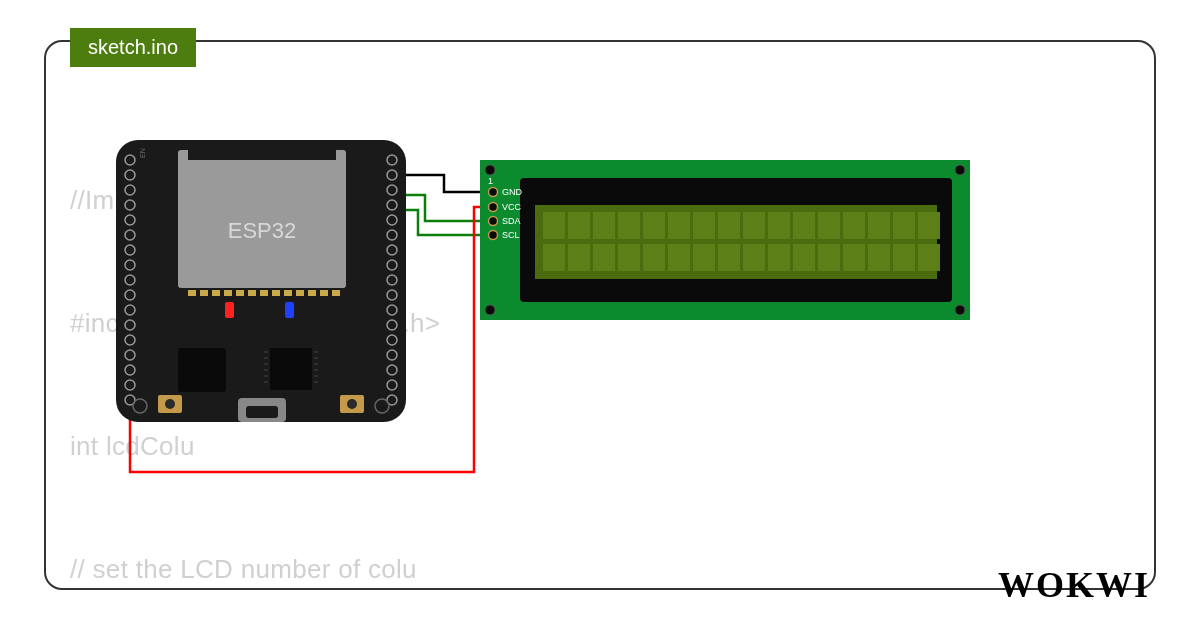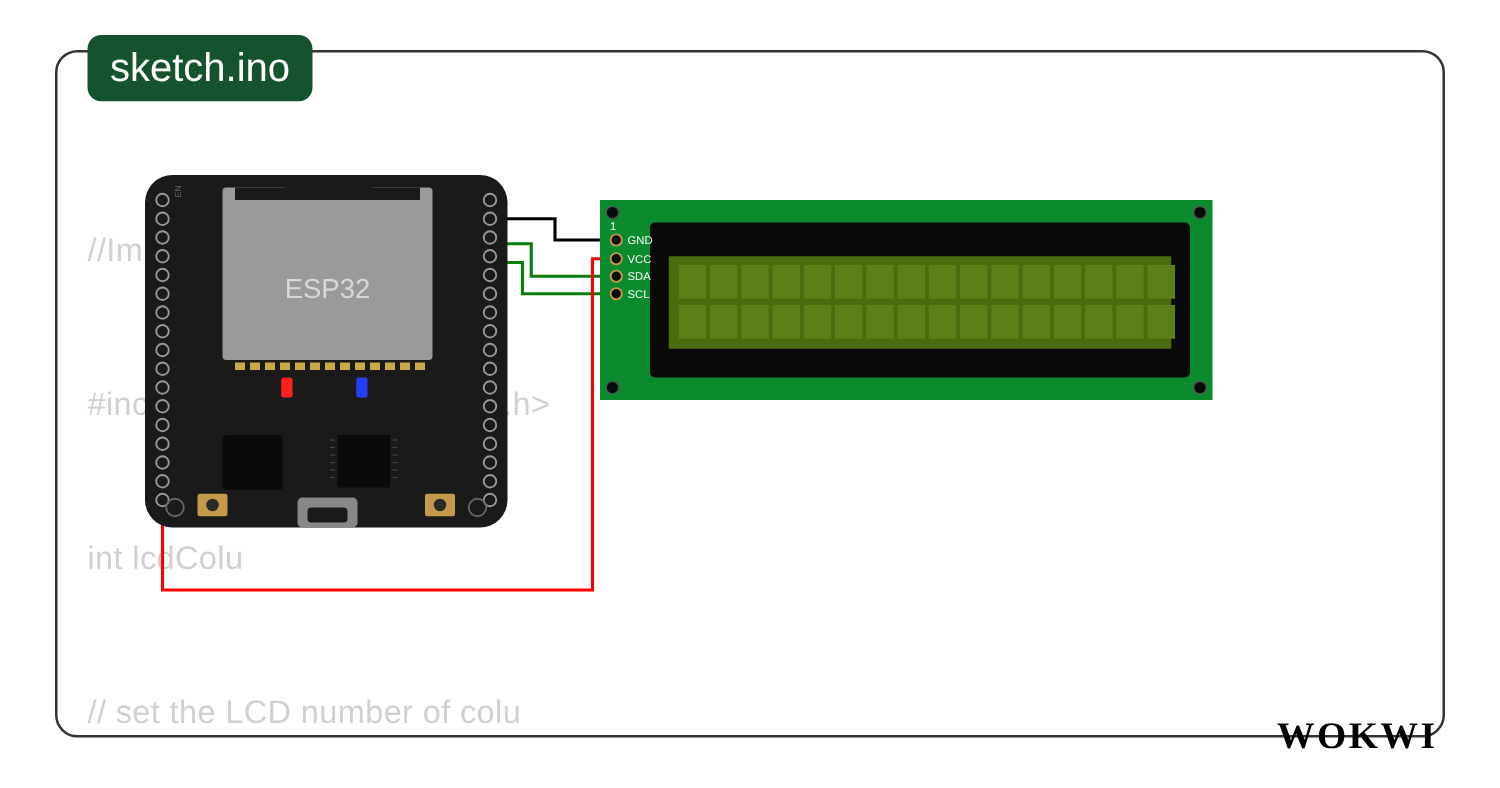--- a/index.html
+++ b/index.html
@@ -18,47 +18,46 @@
       width: 1112px;
       height: 550px;
       border: 2px solid #333;
       border-radius: 18px;
       background: #fff;
     }
     .tab {
       position: absolute;
       left: 70px;
       top: 28px;
-      background: #14532d;
+      background: #4d7c0f;
       color: #fff;
       padding: 8px 18px;
-      font-size: 32px;
+      font-size: 20px;
       font-weight: 400;
       z-index: 10;
-      border-radius: 11px;
     }
     .code {
       position: absolute;
       left: 70px;
       top: 98px;
       font-size: 26px;
       line-height: 41px;
       color: #d0d0d0;
       letter-spacing: 0.3px;
       font-family: -apple-system, BlinkMacSystemFont, "Segoe UI", Helvetica, Arial, sans-serif;
       z-index: 1;
       white-space: pre;
     }
     .code div { height: 41px; }
     .brand {
       position: absolute;
       right: 50px;
       bottom: 24px;
       font-family: "Comic Sans MS", "Comic Sans", cursive;
-      font-size: 30px;
+      font-size: 36px;
       font-weight: 700;
       letter-spacing: 2px;
       color: #000;
       z-index: 20;
     }
     .diagram {
       position: absolute;
       left: 0;
       top: 0;
       width: 1200px;

